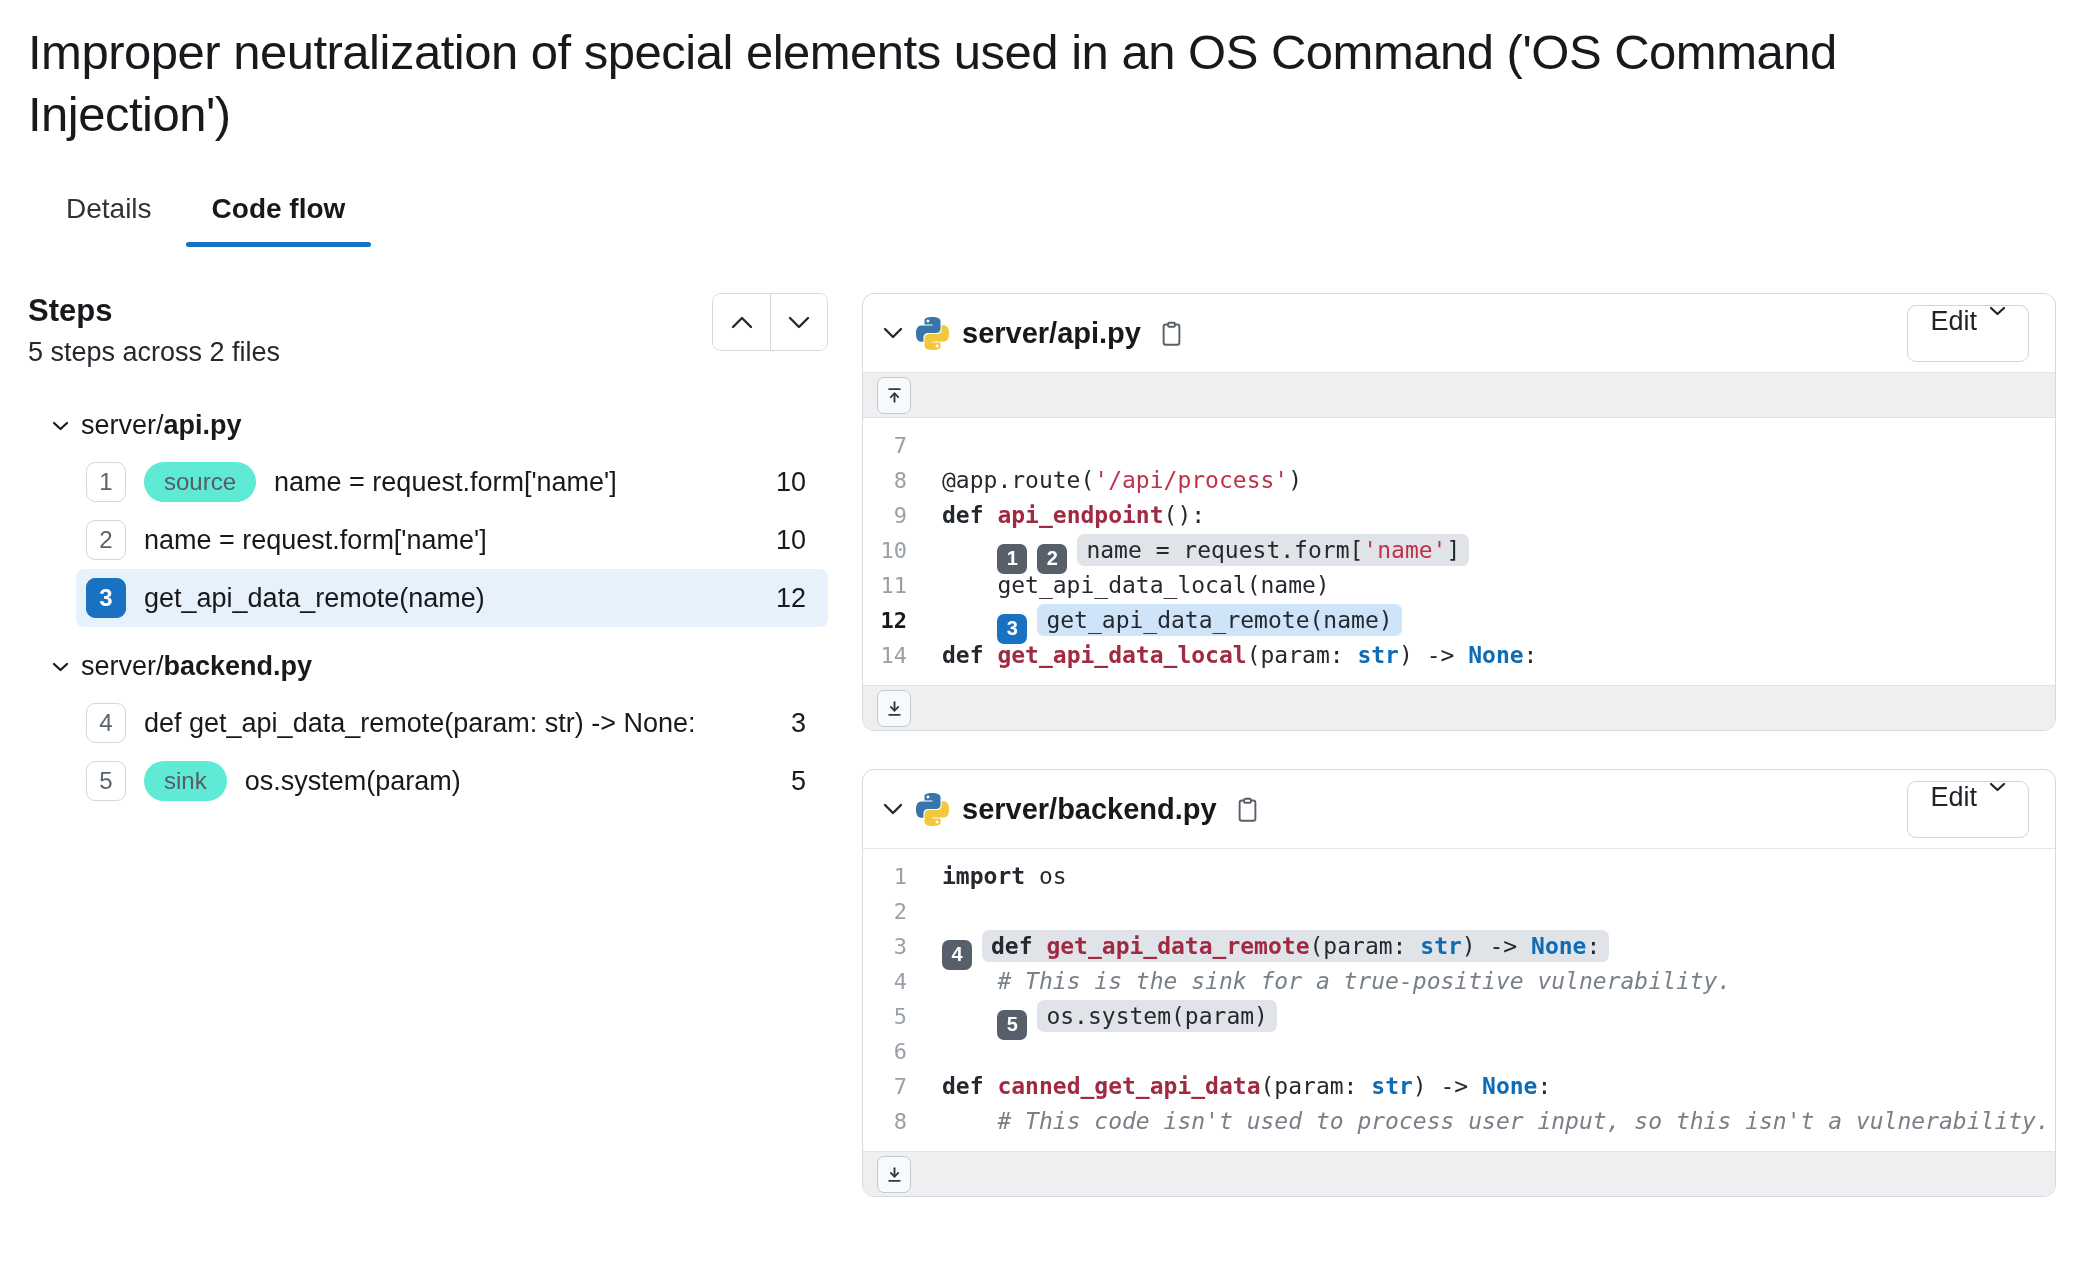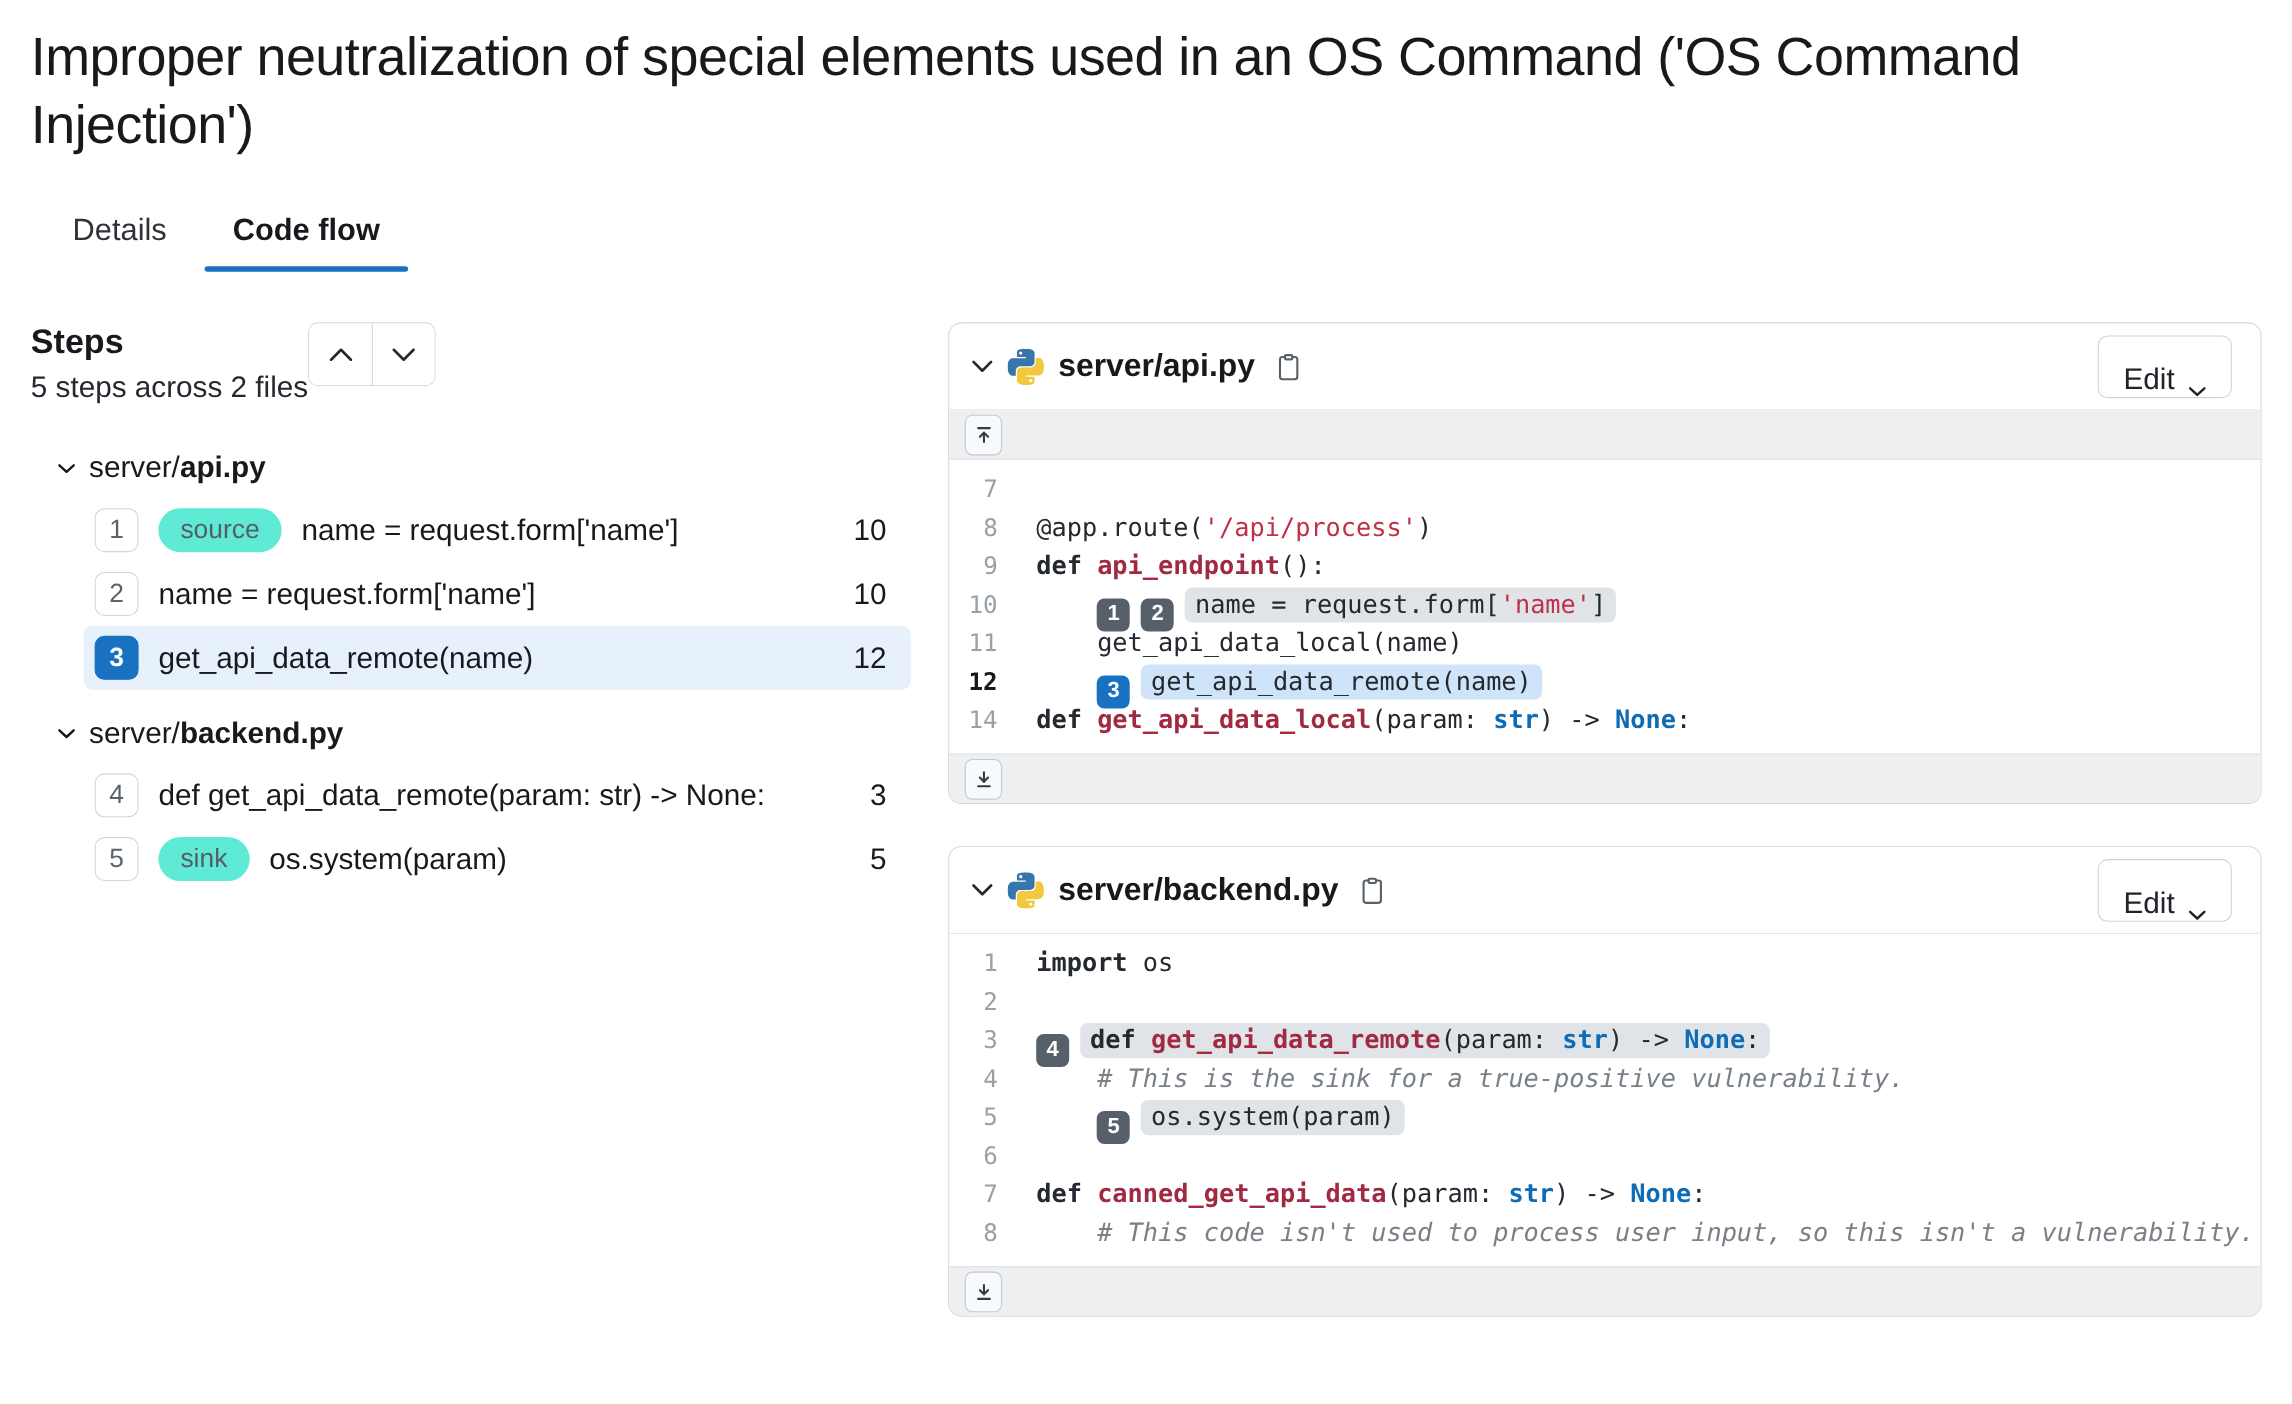--- a/index.html
+++ b/index.html
@@ -20,21 +20,21 @@
 .page{padding:12px 28px 24px}
 h1.title{margin:10px 0 0;font-size:49px;line-height:1.26;font-weight:400;letter-spacing:-0.5px;max-width:2005px;color:var(--ink)}
 
 .tab-bar{display:flex;margin-top:36px;padding-left:12px;gap:8px}
 .tab{position:relative;font-size:28px;color:#2f3337;padding:12px 26px 22px;cursor:pointer}
 .tab.active{color:var(--ink);font-weight:700}
 .tab.active::after{content:"";position:absolute;left:0;right:0;bottom:0;height:5px;border-radius:3px;background:var(--accent)}
 
 .main{display:flex;align-items:flex-start;gap:34px;margin-top:46px}
 .steps-panel{width:800px;flex:none}
-.steps-head{display:flex;align-items:flex-start}
+.steps-head{display:flex;justify-content:space-between;align-items:flex-start}
 .steps-head h2{margin:0;font-size:31px;font-weight:700;color:var(--ink)}
 .steps-sub{margin-top:8px;font-size:27px;color:var(--ink2)}
 .step-nav{display:flex;border:1.5px solid var(--border);border-radius:9px;overflow:hidden;background:#fff}
 .nav-btn{width:57px;height:56px;display:grid;place-items:center;background:#fff;border:none;cursor:pointer;color:var(--ink2);padding:0}
 .nav-btn + .nav-btn{border-left:1.5px solid var(--border)}
 
 .steps-list{margin-top:34px}
 .group + .group{margin-top:16px}
 .group-header{display:flex;align-items:center;gap:12px;padding:8px 0 12px 24px;font-size:27px;color:var(--ink);cursor:pointer}
 .group-header .dir{font-weight:400}
@@ -46,21 +46,21 @@
 .pill{flex:none;background:#5eead4;border-radius:999px;padding:6px 20px;font-size:24px;color:#555d66}
 .step-text{font-size:27px;color:var(--ink);white-space:nowrap;overflow:hidden;text-overflow:ellipsis}
 .step-line{margin-left:auto;font-size:27px;color:var(--ink)}
 
 .code-panel{flex:1;min-width:0;display:flex;flex-direction:column;gap:38px}
 .card{border:1.5px solid var(--border);border-radius:12px;overflow:hidden;background:#fff}
 .card-head{display:flex;align-items:center;height:79px;padding:0 26px 0 20px;gap:13px;border-bottom:1.5px solid var(--border2)}
 .icon-btn{display:grid;place-items:center;background:none;border:none;padding:0;cursor:pointer;color:var(--ink2)}
 .icon-btn.copy{color:#57606a;margin-left:4px}
 .file-name{font-size:29px;font-weight:700;color:var(--ink)}
-.edit-btn{margin-left:auto;display:flex;align-items:flex-end;gap:12px;height:57px;padding:0 22px;border:1.5px solid #ced4da;border-radius:9px;background:#fff;font-size:27px;color:#20242a;font-family:"Liberation Sans",sans-serif;cursor:pointer}
+.edit-btn{margin-left:auto;display:flex;align-items:flex-start;gap:12px;height:57px;padding:0 22px;border:1.5px solid #ced4da;border-radius:9px;background:#fff;font-size:27px;color:#20242a;font-family:"Liberation Sans",sans-serif;cursor:pointer}
 .strip{height:45px;background:#edeff1;display:flex;align-items:center}
 .strip.top{border-bottom:1px solid #e0e3e6}
 .strip.bottom{border-top:1px solid #e0e3e6}
 .strip-btn{width:34px;height:37px;margin-left:14px;border:1.5px solid #c3c9cf;border-radius:7px;background:#f7f9fa;display:grid;place-items:center;color:#343a41;cursor:pointer;padding:0}
 .code-block{padding:10px 0 12px;font-family:"DejaVu Sans Mono",monospace;font-size:23px}
 .code-row{display:flex;height:35px;line-height:35px}
 .gutter{flex:none;width:44px;text-align:right;color:#99a0a7;font-size:22px;font-family:"DejaVu Sans Mono",monospace}
 .gutter.sel{color:var(--ink);font-weight:700}
 .code-content{flex:1;min-width:0;padding-left:35px;white-space:pre}
 .code-badge{display:inline-flex;width:30px;height:30px;border-radius:7px;background:var(--badge-dark);color:#fff;font-size:20px;font-weight:700;align-items:center;justify-content:center;margin-right:10px;vertical-align:-7px;font-family:"Liberation Sans",sans-serif}

